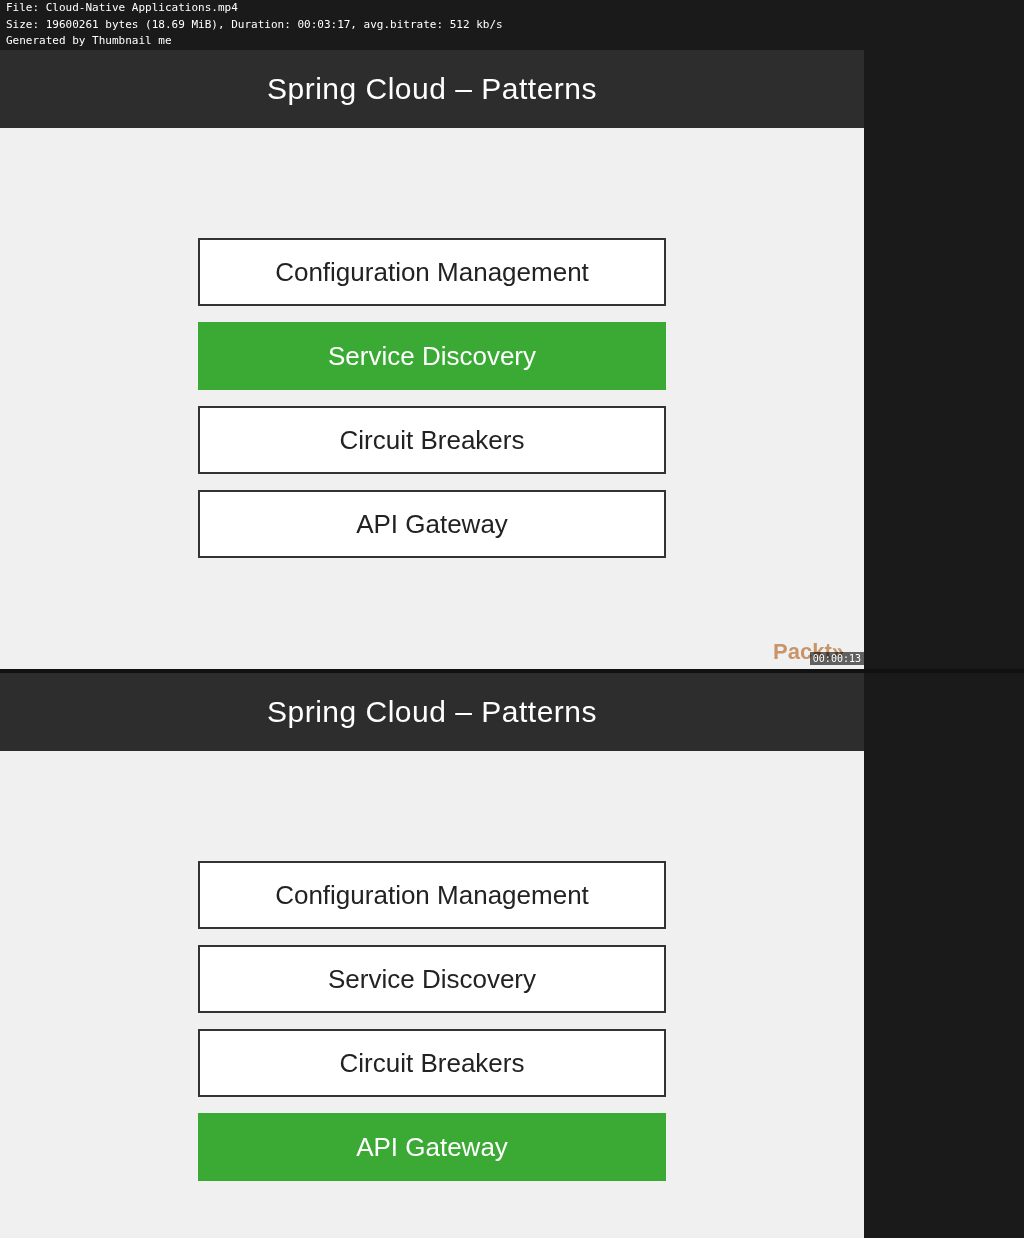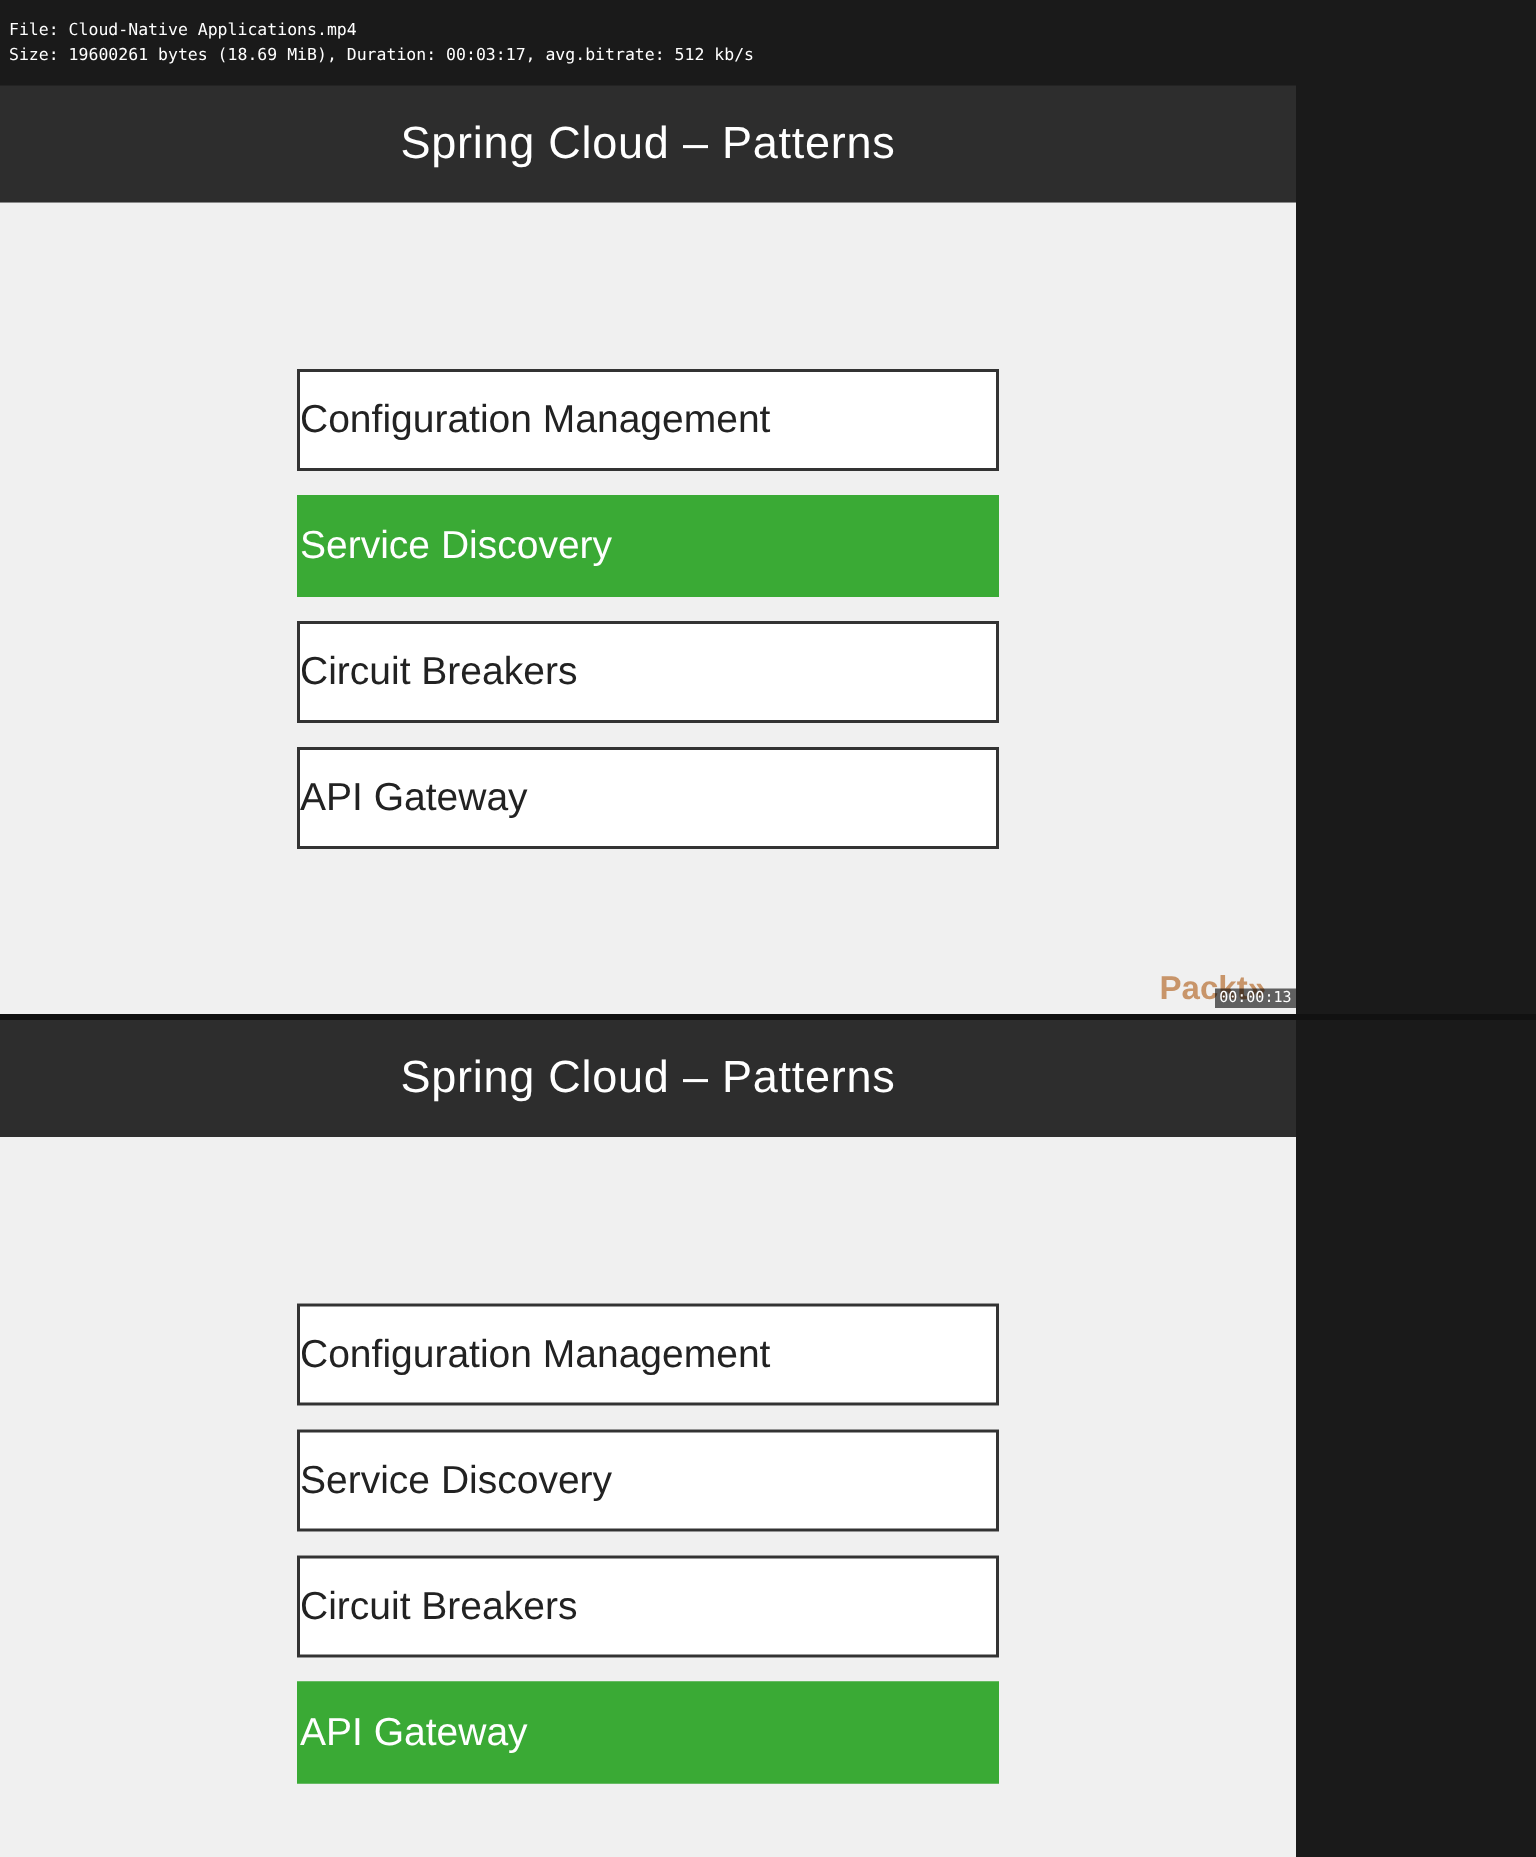--- a/index.html
+++ b/index.html
@@ -9,21 +9,21 @@
       font-family: 'Segoe UI', Arial, sans-serif;
       background: #1a1a1a;
     }
 
     
     .file-info-bar {
       background: #1a1a1a;
       color: #ffffff;
       font-family: monospace;
       font-size: 11px;
-      padding: 12px 6px;
+      padding: 0 6px;
       line-height: 1.5;
     }
 
     
     .slide {
       width: 864px;
       height: 619px;
       display: flex;
       flex-direction: column;
       position: relative;
@@ -50,21 +50,21 @@
       position: relative;
     }
 
     .pattern-box {
       width: 468px;
       height: 68px;
       border: 2px solid #333;
       background: #ffffff;
       display: flex;
       align-items: center;
-      justify-content: flex-start;
+      justify-content: center;
       font-size: 26px;
       font-weight: 400;
       color: #222;
       cursor: default;
     }
 
     .pattern-box.active-green {
       background: #3aaa35;
       border-color: #3aaa35;
       color: #ffffff;
@@ -97,20 +97,21 @@
       height: 4px;
       background: #111;
     }
   </style>
 </head>
 <body>
 
 <div class="file-info-bar">
   <div>File: Cloud-Native Applications.mp4</div>
   <div>Size: 19600261 bytes (18.69 MiB), Duration: 00:03:17, avg.bitrate: 512 kb/s</div>
+  <div>Generated by Thumbnail me</div>
 </div>
 
 <div class="slide">
   <div class="slide-header">
     <span>Spring Cloud – Patterns</span>
   </div>
   <div class="slide-content">
     <div class="pattern-box">
       <span>Configuration Management</span>
     </div>

